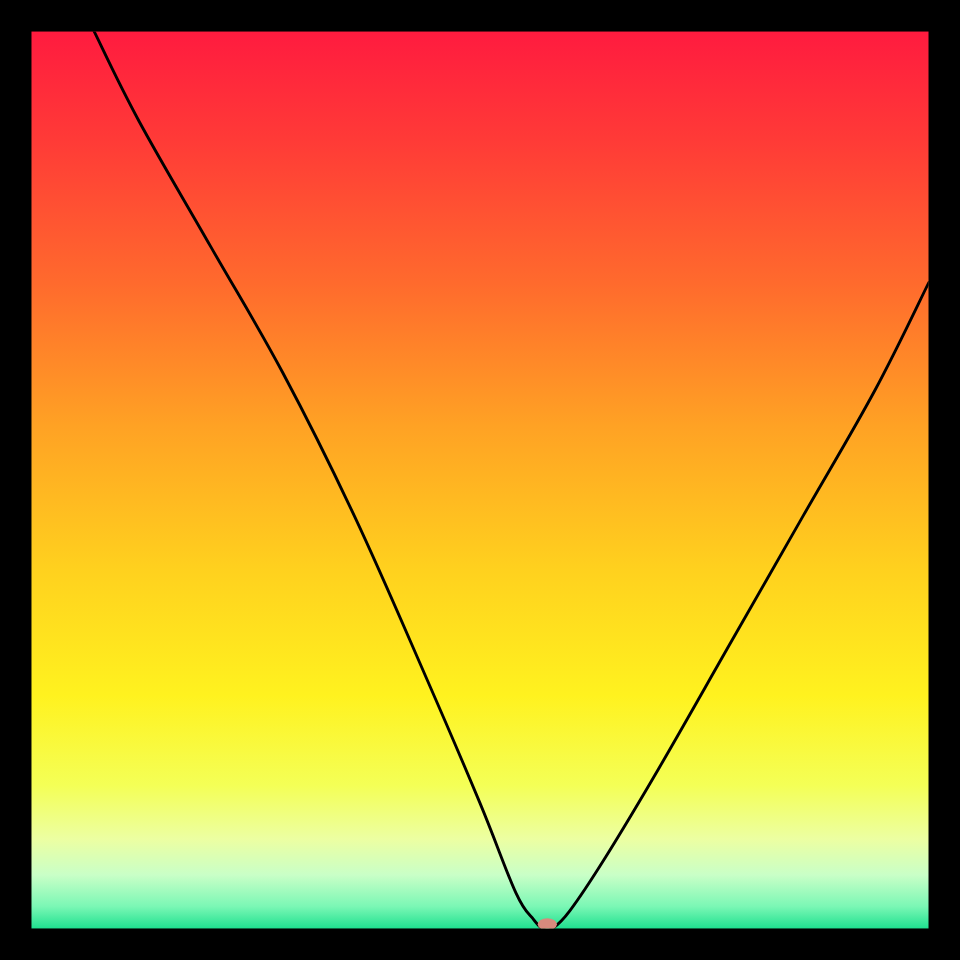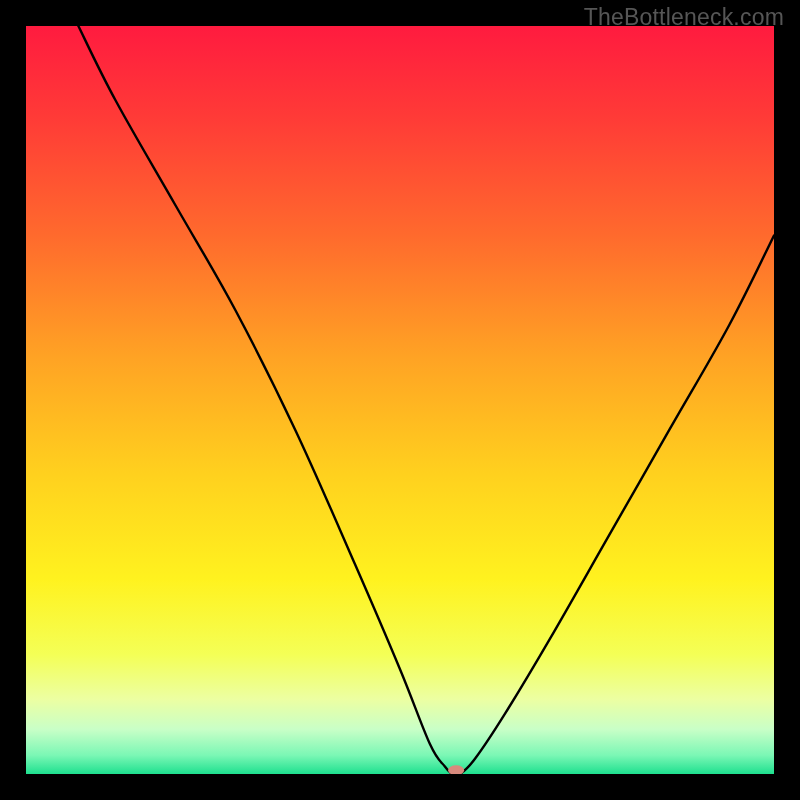--- a/index.html
+++ b/index.html
@@ -35,21 +35,20 @@
     letter-spacing: 0.2px;
     user-select: none;
   }
   svg { display: block; }
 </style>
 </head>
 <body>
 
 <div class="frame">
 
-  <div class="watermark">TheBottleneck.com</div>
 
   <div class="plot">
     <svg id="chart-svg" width="748" height="748" viewBox="0 0 748 748">
       <defs>
         <linearGradient id="bg-grad" x1="0" y1="0" x2="0" y2="1">
             <stop offset="0%" stop-color="#ff1b3f"></stop>
             <stop offset="12%" stop-color="#ff3a37"></stop>
             <stop offset="28.000000000000004%" stop-color="#ff6a2d"></stop>
             <stop offset="44%" stop-color="#ffa224"></stop>
             <stop offset="60%" stop-color="#ffd11e"></stop>

